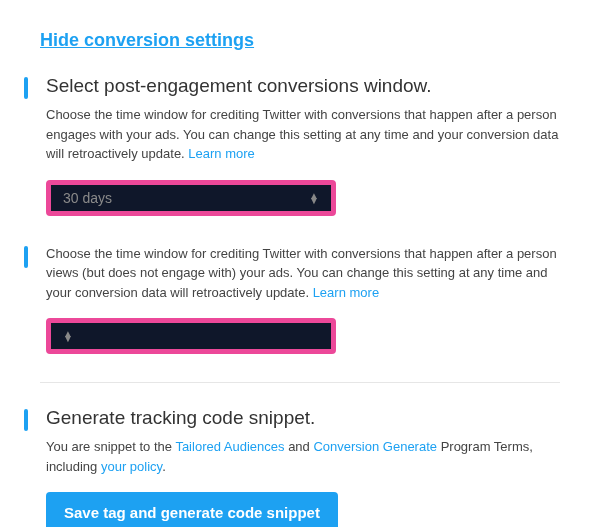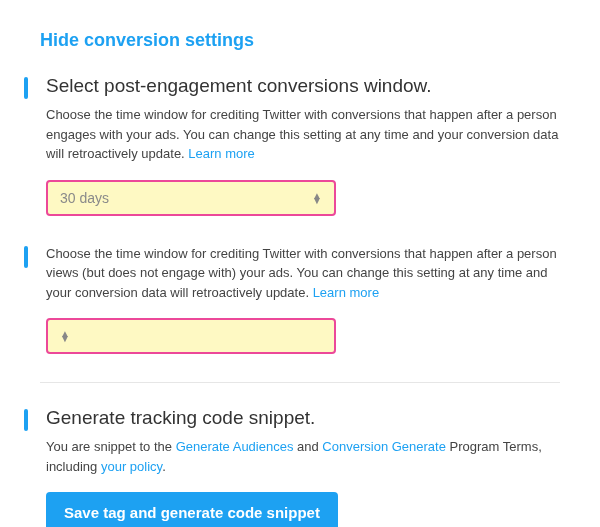--- a/index.html
+++ b/index.html
@@ -14,20 +14,21 @@
       width: 600px;
       color: #333;
     }
     .toggle-link {
       color: #1da1f2;
       font-size: 18px;
       font-weight: 600;
       cursor: pointer;
       margin-bottom: 24px;
       display: block;
+      text-decoration: underline;
     }
     .section {
       position: relative;
       padding-left: 6px;
       margin-bottom: 28px;
     }
     .section::before {
       content: "";
       position: absolute;
       left: -16px;
@@ -49,23 +50,23 @@
       line-height: 1.5;
       margin-bottom: 16px;
     }
     .section-desc .link {
       color: #1da1f2;
       cursor: pointer;
     }
     .select-wrap {
       position: relative;
       width: 290px;
-      border: 2px solid #ec4899;
+      border: 5px solid #ec4899;
       border-radius: 4px;
-      background: #fef9c3;
+      background: #0f172a;
       height: 36px;
       display: flex;
       align-items: center;
       padding: 0 12px;
       cursor: pointer;
     }
     .select-value {
       color: #8a8a8a;
       font-size: 14px;
       flex: 1;
@@ -123,16 +124,16 @@
         <span>▼</span>
     </span>
   </div>
 </div>
 
 <hr class="divider">
 
 <div class="section">
   <h2 class="section-title">Generate tracking code snippet.</h2>
   <p class="section-desc">
-    <span>You are snippet to the </span><span class="link">Generate Audiences</span><span> and </span><span class="link">Conversion Generate</span><span> Program Terms, including </span><span class="link">your policy</span><span>.</span>
+    <span>You are snippet to the </span><span class="link">Tailored Audiences</span><span> and </span><span class="link">Conversion Generate</span><span> Program Terms, including </span><span class="link">your policy</span><span>.</span>
   </p>
   <button class="btn-primary">Save tag and generate code snippet</button>
 </div>
 
 </body></html>

